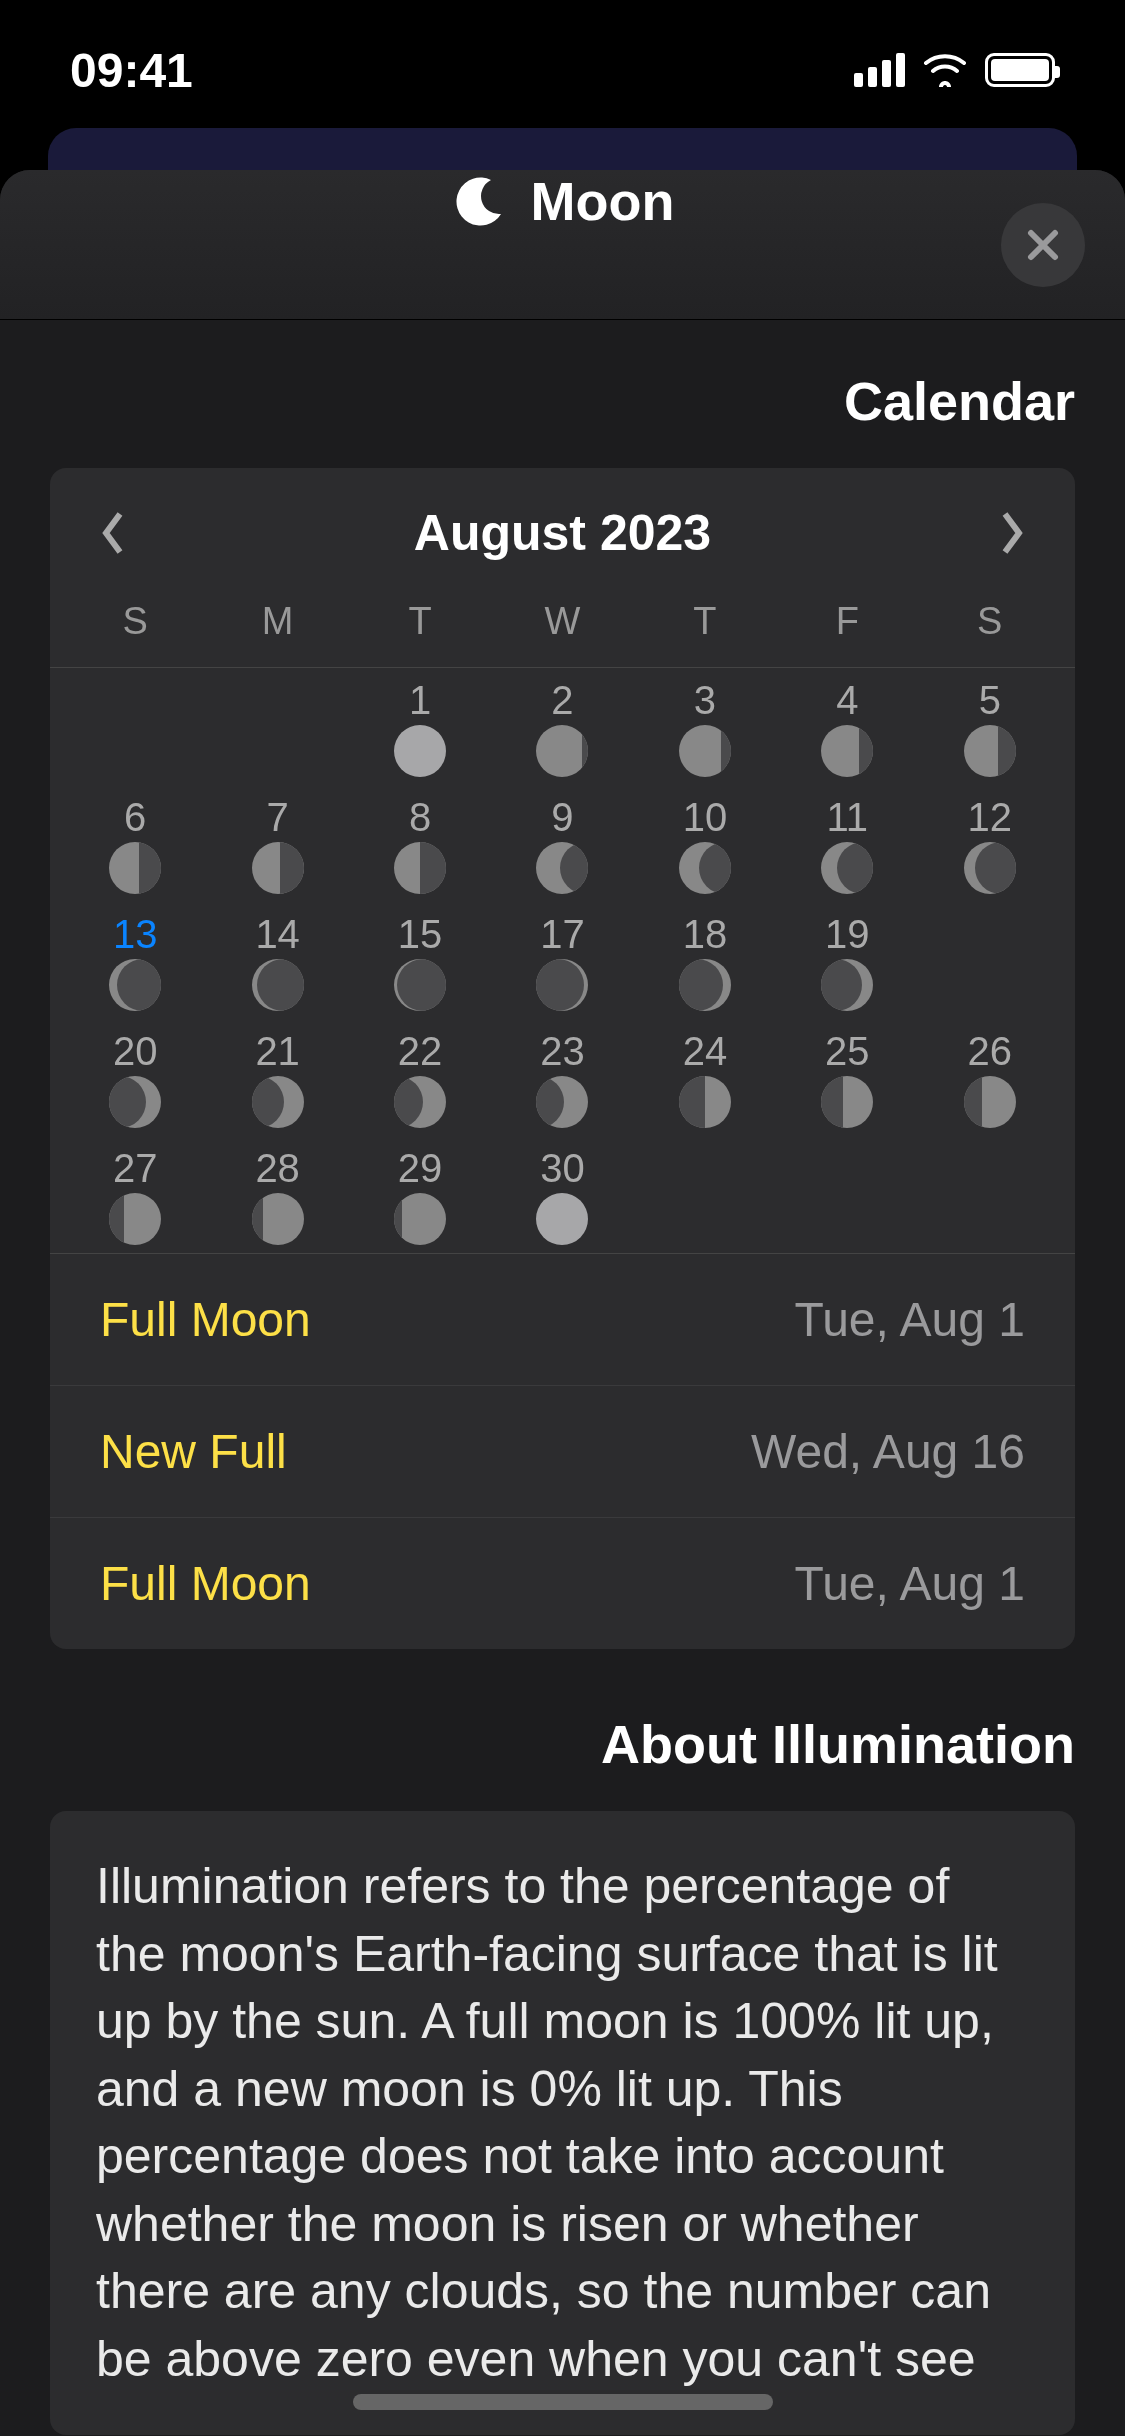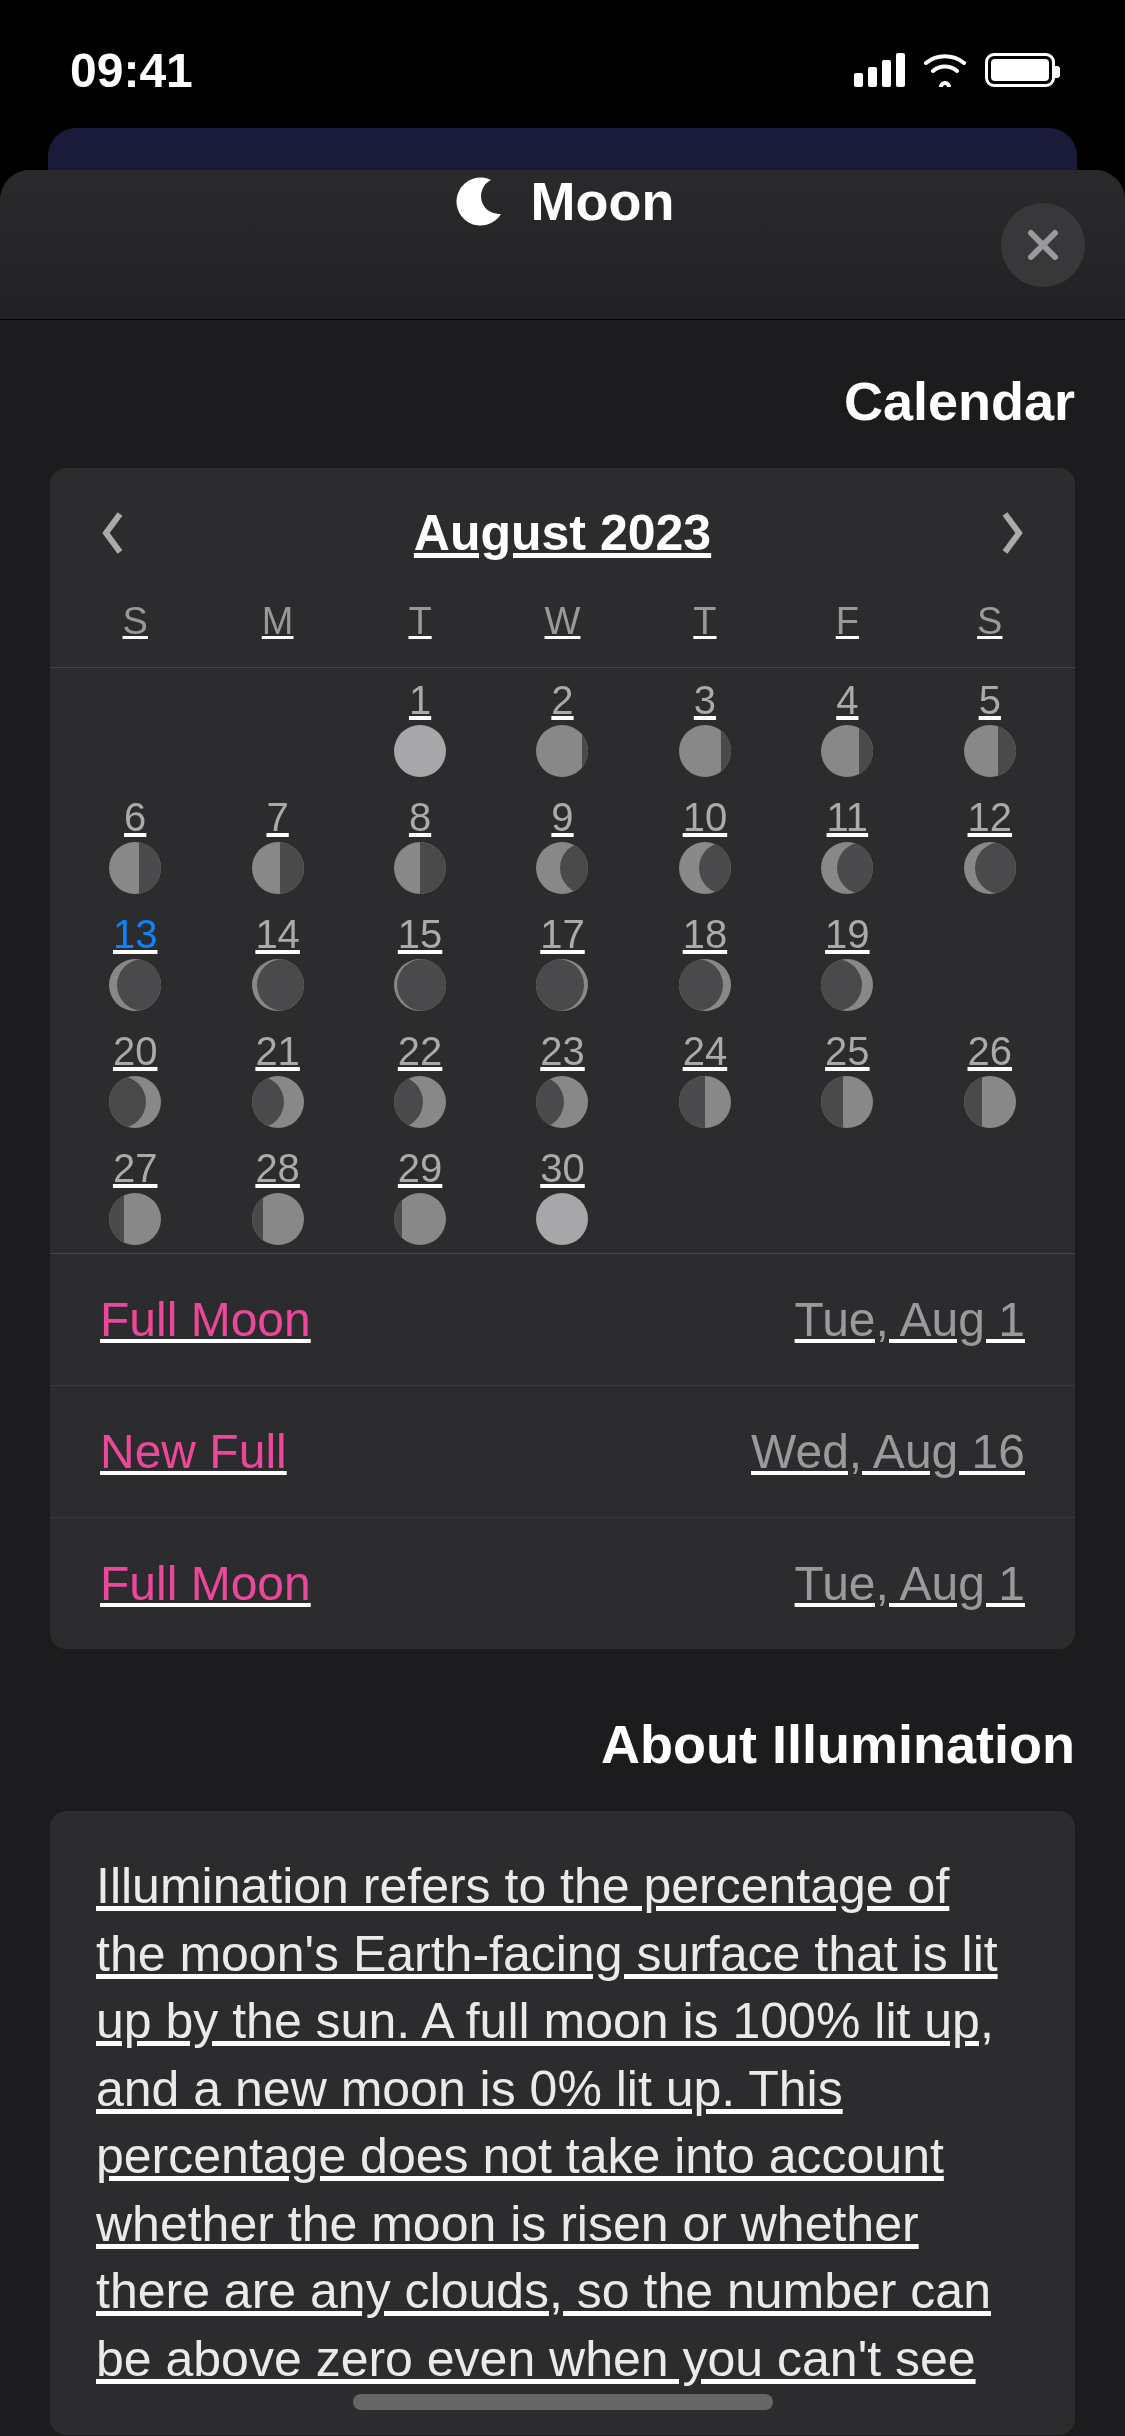--- a/index.html
+++ b/index.html
@@ -59,21 +59,21 @@
   position: absolute; right: 40px; top: 50%; transform: translateY(-50%);
   width: 84px; height: 84px; border-radius: 50%;
   background: #38383a; display:flex; align-items:center; justify-content:center;
   border: none; cursor: pointer;
 }
 .close-btn svg { width: 40px; height: 40px; }
 
 .content { padding: 50px 50px 0; overflow: hidden; }
 .section-title { font-size: 54px; font-weight: 700; margin-bottom: 36px; text-align: right; }
 
-.card { background: #2c2c2e; border-radius: 16px; overflow: hidden; text-decoration: underline; }
+.card { background: #2c2c2e; border-radius: 16px; overflow: hidden; }
 
 .cal-header {
   display: flex; align-items: center; justify-content: space-between;
   padding: 36px 46px 18px;
 }
 .cal-month { font-size: 50px; font-weight: 600; }
 .chev { width: 34px; height: 50px; stroke: #aaa; stroke-width: 6; fill: none; cursor: pointer; }
 
 .weekday-row, .week-row {
   display: grid; grid-template-columns: repeat(7, 1fr);
@@ -101,21 +101,21 @@
 .phase.waxing-gibbous .shadow { left:0; width: calc(var(--amt) * 100%); border-radius: 52px 0 0 52px; }
 .phase.first-quarter .shadow { left:0; width:50%; }
 
 .events { border-top: 1px solid #444; }
 .event-row {
   display:flex; justify-content:space-between; align-items:center;
   padding: 38px 50px;
   border-bottom: 1px solid #3a3a3c;
 }
 .event-row:last-child { border-bottom:none; }
-.event-label { font-size: 48px; font-weight: 500; color:#ec4899; }
+.event-label { font-size: 48px; font-weight: 500; color:#fde047; }
 .event-date { font-size: 48px; color: #9a9a9c; }
 
 .about-text { font-size: 50px; line-height: 1.35; color: #eaeaea; padding: 42px 46px; }
 
 .home-indicator {
   position:absolute; bottom:26px; left:50%; transform:translateX(-50%);
   width: 420px; height: 16px; background: #666; border-radius: 10px;
 }
 </style>
 </head>

